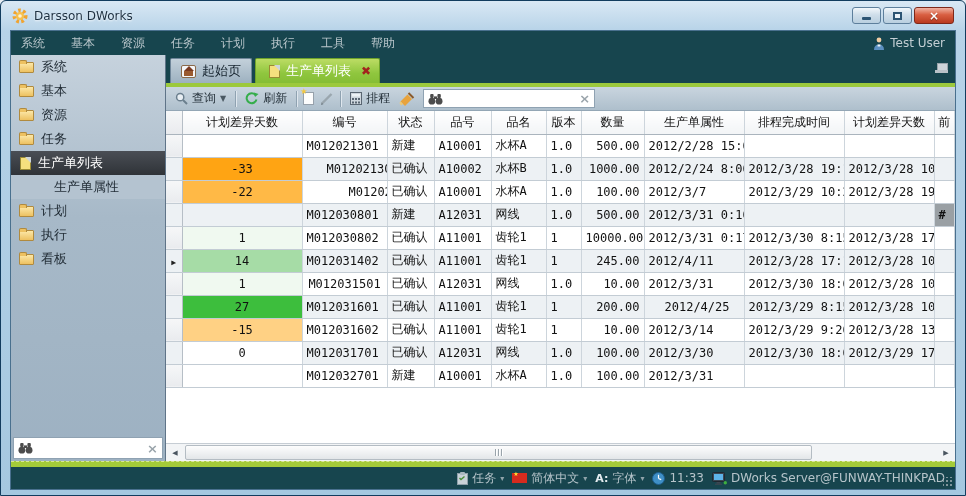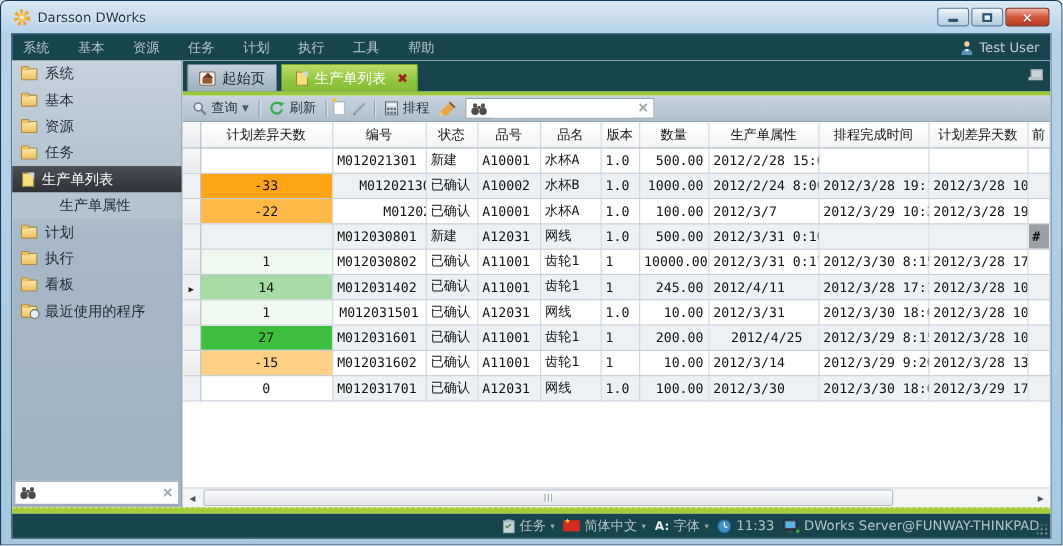--- a/index.html
+++ b/index.html
@@ -177,24 +177,20 @@
               <span class="folder-icon"></span>
               <span class="lbl">计划</span>
             </div>
             <div class="side-item">
               <span class="folder-icon"></span>
               <span class="lbl">执行</span>
             </div>
             <div class="side-item">
               <span class="folder-icon"></span>
               <span class="lbl">看板</span>
-            </div>
-            <div class="side-item">
-              <span class="folder-icon recent"></span>
-              <span class="lbl">最近使用的程序</span>
             </div>
           </div>
         <div class="sidebar-fill"></div>
         <div class="sidebar-search">
           <svg width="15" height="12" viewBox="0 0 15 12">
             <rect x="2.2" y="1" width="3.4" height="4" rx="1" fill="#4c4c4c"></rect>
               <rect x="9.4" y="1" width="3.4" height="4" rx="1" fill="#4c4c4c"></rect>
             <circle cx="3.9" cy="8.2" r="3.4" fill="#4c4c4c"></circle>
               <circle cx="11.1" cy="8.2" r="3.4" fill="#4c4c4c"></circle>
             <rect x="6" y="3.4" width="3" height="2.6" fill="#4c4c4c"></rect>
@@ -443,20 +439,34 @@
                   <td style="text-align: left;">已确认</td>
                   <td style="text-align: left;">A12031</td>
                   <td style="text-align: left;">网线</td>
                   <td style="text-align: left;">1.0</td>
                   <td style="text-align: right;">100.00</td>
                   <td style="text-align: left;">2012/3/30</td>
                   <td style="text-align: left;">2012/3/30 18:00</td>
                   <td style="text-align: left;">2012/3/29 17:46</td>
                   <td style="text-align: left;"></td>
                 </tr>
+                <tr class="odd">
+                  <td class="rowhead"></td>
+                  <td style="text-align: center;"></td>
+                  <td style="text-align: left;">M012032701</td>
+                  <td style="text-align: left;">新建</td>
+                  <td style="text-align: left;">A10001</td>
+                  <td style="text-align: left;">水杯A</td>
+                  <td style="text-align: left;">1.0</td>
+                  <td style="text-align: right;">100.00</td>
+                  <td style="text-align: left;">2012/3/31</td>
+                  <td style="text-align: left;"></td>
+                  <td style="text-align: left;"></td>
+                  <td style="text-align: left;"></td>
+                </tr>
               </tbody>
             </table>
         </div>
 
         <div class="hscroll">
           <div class="hs-btn">◀</div>
           <div class="hs-track">
             <div class="hs-thumb">
                 <i></i>
                 <i></i>

